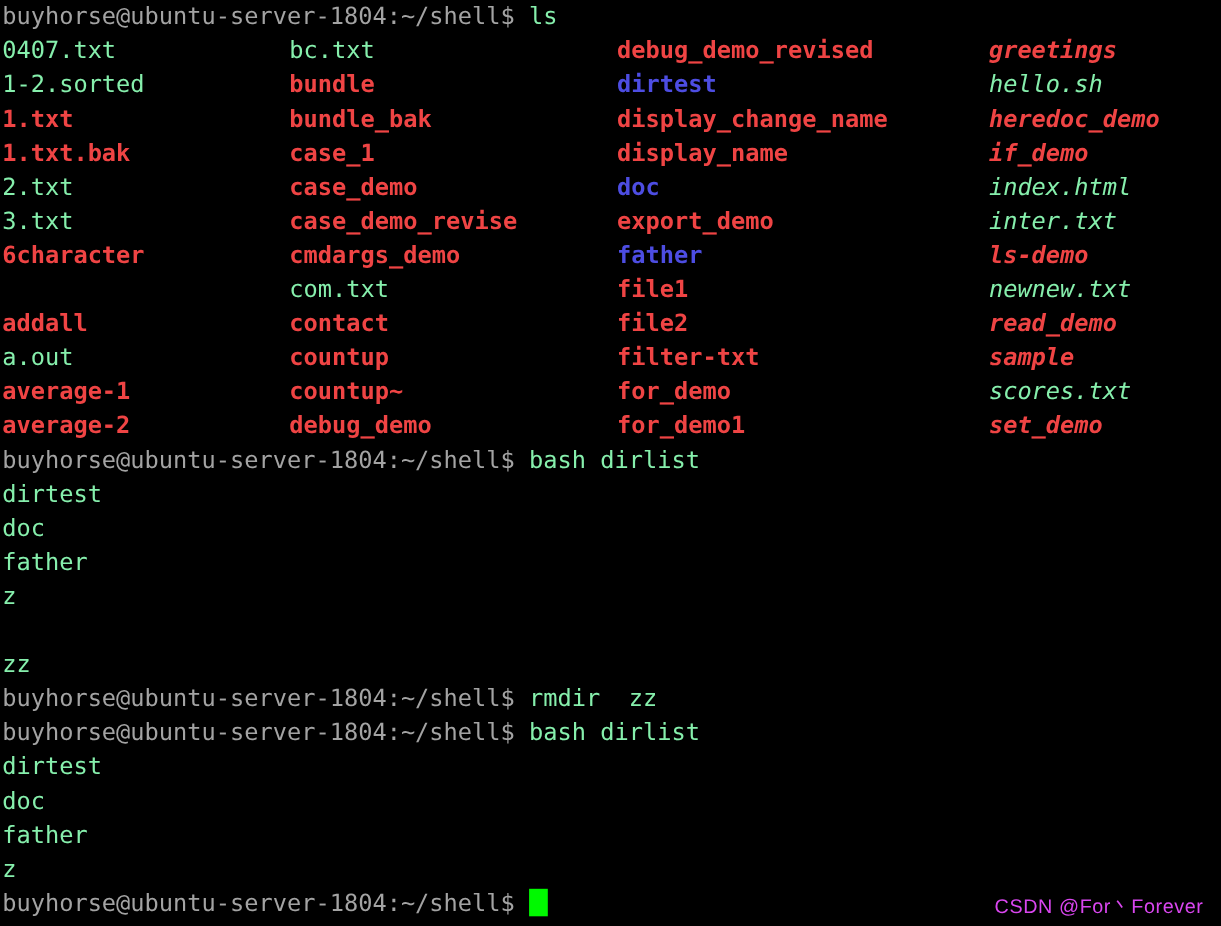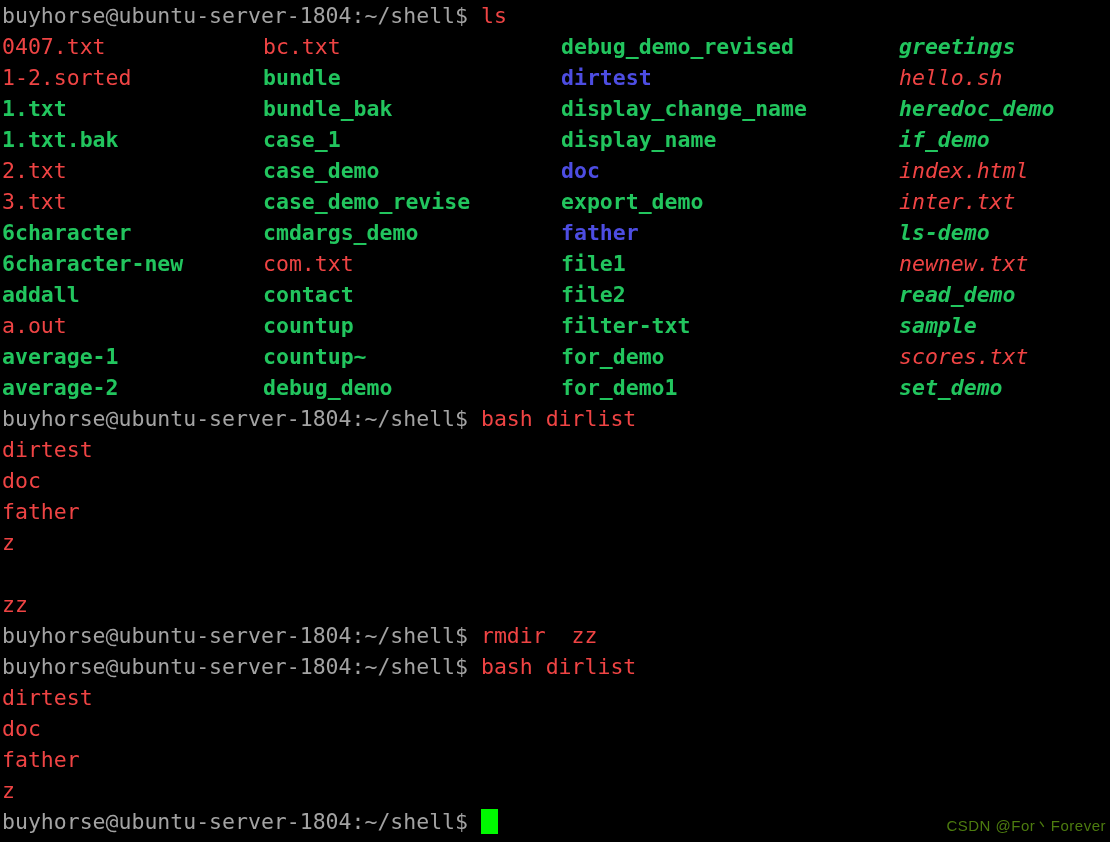--- a/index.html
+++ b/index.html
@@ -51,62 +51,62 @@
   .cell {
     position: absolute;
     top: 0;
     white-space: pre;
   }
   .c0 { left: 0px; }
   .c1 { left: 261px; }
   .c2 { left: 559px; }
   .c3 { left: 897px; font-style: italic; }
 
-  .fg-white  { color: #ef4444; }
-  .fg-green  { color: #22c55e; font-weight: bold; }
+  .fg-white  { color: #86efac; }
+  .fg-green  { color: #ef4444; font-weight: bold; }
   .fg-blue   { color: #4d4de2; font-weight: bold; }
 
   .prompt { color: #a3a3a3; }
 
   .cursor {
     display: inline-block;
     width: 17px;
     height: 25px;
     background: #00f900;
     vertical-align: -5px;
   }
 
   .watermark {
     position: absolute;
-    right: 4px;
+    right: 16px;
     bottom: 6px;
-    color: #4d7c0f;
+    color: #d946ef;
     font-family: "Liberation Sans", sans-serif;
-    font-size: 15px;
+    font-size: 18px;
     letter-spacing: 0.5px;
     white-space: pre;
   }
 </style>
 </head>
 <body>
 
 <div id="terminal">
   <div class="screen">
 
     <div class="line"><span class="prompt">buyhorse@ubuntu-server-1804:~/shell$ </span><span class="fg-white">ls</span></div>
 
     <div id="ls-output">
         <div class="ls-row"><span class="cell c0 fg-white">0407.txt</span><span class="cell c1 fg-white">bc.txt</span><span class="cell c2 fg-green">debug_demo_revised</span><span class="cell c3 fg-green">greetings</span></div>
         <div class="ls-row"><span class="cell c0 fg-white">1-2.sorted</span><span class="cell c1 fg-green">bundle</span><span class="cell c2 fg-blue">dirtest</span><span class="cell c3 fg-white">hello.sh</span></div>
         <div class="ls-row"><span class="cell c0 fg-green">1.txt</span><span class="cell c1 fg-green">bundle_bak</span><span class="cell c2 fg-green">display_change_name</span><span class="cell c3 fg-green">heredoc_demo</span></div>
         <div class="ls-row"><span class="cell c0 fg-green">1.txt.bak</span><span class="cell c1 fg-green">case_1</span><span class="cell c2 fg-green">display_name</span><span class="cell c3 fg-green">if_demo</span></div>
         <div class="ls-row"><span class="cell c0 fg-white">2.txt</span><span class="cell c1 fg-green">case_demo</span><span class="cell c2 fg-blue">doc</span><span class="cell c3 fg-white">index.html</span></div>
         <div class="ls-row"><span class="cell c0 fg-white">3.txt</span><span class="cell c1 fg-green">case_demo_revise</span><span class="cell c2 fg-green">export_demo</span><span class="cell c3 fg-white">inter.txt</span></div>
         <div class="ls-row"><span class="cell c0 fg-green">6character</span><span class="cell c1 fg-green">cmdargs_demo</span><span class="cell c2 fg-blue">father</span><span class="cell c3 fg-green">ls-demo</span></div>
-        <div class="ls-row"><span class="cell c0 fg-green">6character-new</span><span class="cell c1 fg-white">com.txt</span><span class="cell c2 fg-green">file1</span><span class="cell c3 fg-white">newnew.txt</span></div>
+        <div class="ls-row"><span class="cell c1 fg-white">com.txt</span><span class="cell c2 fg-green">file1</span><span class="cell c3 fg-white">newnew.txt</span></div>
         <div class="ls-row"><span class="cell c0 fg-green">addall</span><span class="cell c1 fg-green">contact</span><span class="cell c2 fg-green">file2</span><span class="cell c3 fg-green">read_demo</span></div>
         <div class="ls-row"><span class="cell c0 fg-white">a.out</span><span class="cell c1 fg-green">countup</span><span class="cell c2 fg-green">filter-txt</span><span class="cell c3 fg-green">sample</span></div>
         <div class="ls-row"><span class="cell c0 fg-green">average-1</span><span class="cell c1 fg-green">countup~</span><span class="cell c2 fg-green">for_demo</span><span class="cell c3 fg-white">scores.txt</span></div>
         <div class="ls-row"><span class="cell c0 fg-green">average-2</span><span class="cell c1 fg-green">debug_demo</span><span class="cell c2 fg-green">for_demo1</span><span class="cell c3 fg-green">set_demo</span></div>
       </div>
 
     <div class="line"><span class="prompt">buyhorse@ubuntu-server-1804:~/shell$ </span><span class="fg-white">bash dirlist</span></div>
 
     <div id="output-1">
         <div class="line fg-white">dirtest</div>

